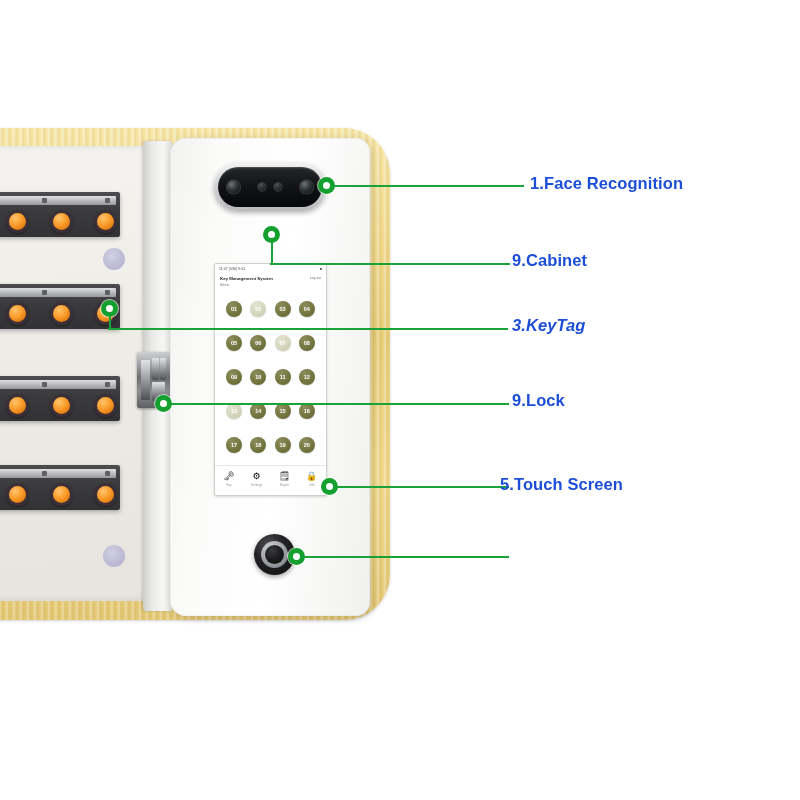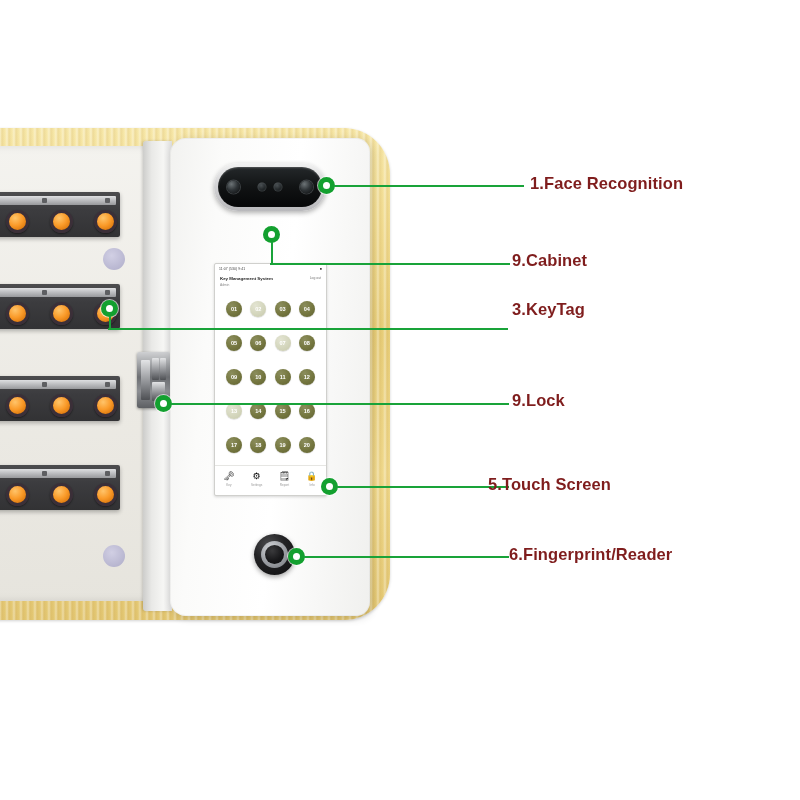--- a/index.html
+++ b/index.html
@@ -334,21 +334,21 @@
   .node::after {
     content: "";
     width: 7px; height: 7px;
     border-radius: 50%;
     background: #ffffff;
   }
   .callout-label {
     position: absolute;
     font-size: 16.5px;
     font-weight: bold;
-    color: #7f1d1d;
+    color: #1d4ed8;
     white-space: nowrap;
     letter-spacing: 0.1px;
   }
 </style>
 </head>
 <body>
 
 <div id="stage">
 
   <div class="cabinet-wood"></div>
@@ -478,27 +478,26 @@
   <div class="callout-label" style="left:530px; top:174px;">1.Face Recognition</div>
 
   <div class="node" style="left:263px; top:226px;"></div>
   <div class="leader-v" style="left:270.5px; top:242px; height:22px;"></div>
   <div class="leader" style="left:270px; top:263px; width:240px;"></div>
   <div class="callout-label" style="left:512px; top:251px;">9.Cabinet</div>
 
   <div class="node" style="left:101px; top:300px;"></div>
   <div class="leader-v" style="left:108.5px; top:316px; height:13px;"></div>
   <div class="leader" style="left:108px; top:328px; width:400px;"></div>
-  <div class="callout-label" style="left:512px; top:300px;">3.KeyTag</div>
+  <div class="callout-label" style="left:512px; top:316px;font-style:italic;">3.KeyTag</div>
 
   <div class="node" style="left:155px; top:395px;"></div>
   <div class="leader" style="left:171px; top:402.5px; width:338px;"></div>
   <div class="callout-label" style="left:512px; top:391px;">9.Lock</div>
 
   <div class="node" style="left:321px; top:478px;"></div>
   <div class="leader" style="left:337px; top:485.5px; width:172px;"></div>
-  <div class="callout-label" style="left:488px; top:475px;">5.Touch Screen</div>
+  <div class="callout-label" style="left:500px; top:475px;">5.Touch Screen</div>
 
   <div class="node" style="left:288px; top:548px;"></div>
   <div class="leader" style="left:304px; top:555.5px; width:205px;"></div>
-  <div class="callout-label" style="left:509px; top:545px;">6.Fingerprint/Reader</div>
 
 </div>
 
 </body></html>

